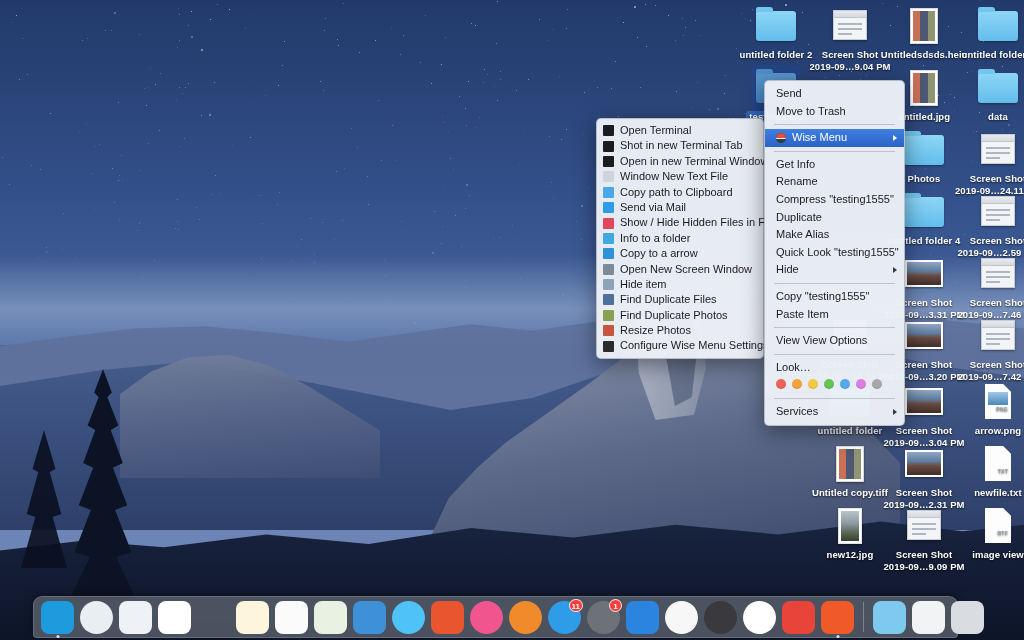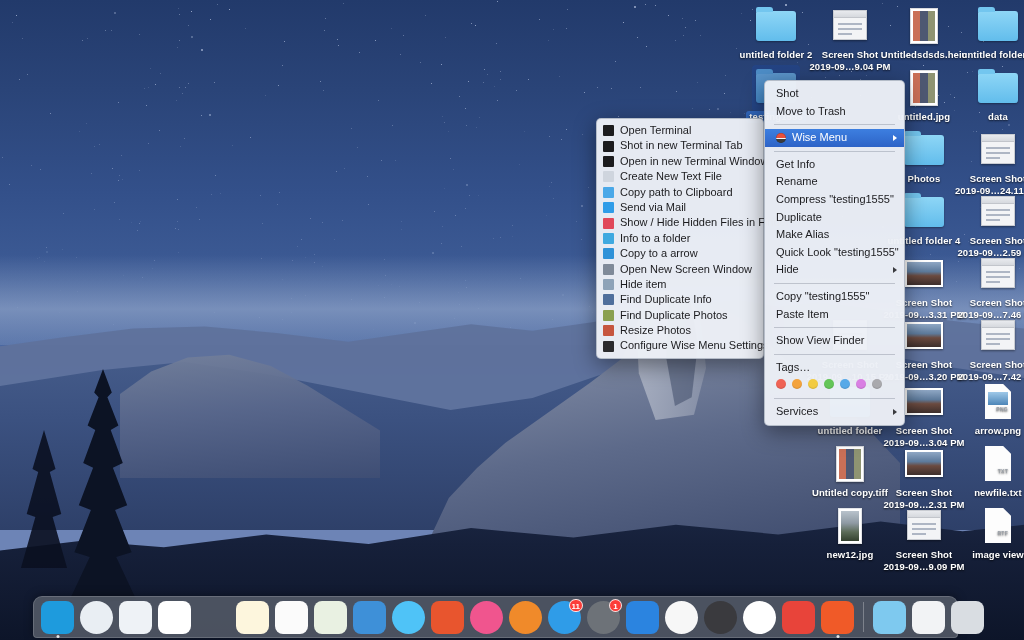--- a/index.html
+++ b/index.html
@@ -920,21 +920,21 @@
       <div class="mi">
         <span class="wicon" style="background:#1c1c1e"></span>
         <span class="mi-label">Shot in new Terminal Tab</span>
       </div>
       <div class="mi">
         <span class="wicon" style="background:#1c1c1e"></span>
         <span class="mi-label">Open in new Terminal Window</span>
       </div>
       <div class="mi">
         <span class="wicon" style="background:#cfd5de"></span>
-        <span class="mi-label">Create New Text File</span>
+        <span class="mi-label">Window New Text File</span>
       </div>
       <div class="mi">
         <span class="wicon" style="background:#4aa8e8"></span>
         <span class="mi-label">Copy path to Clipboard</span>
       </div>
       <div class="mi">
         <span class="wicon" style="background:#2f9ce8"></span>
         <span class="mi-label">Send via Mail</span>
       </div>
       <div class="mi">
@@ -952,39 +952,39 @@
       <div class="mi">
         <span class="wicon" style="background:#7f8a99"></span>
         <span class="mi-label">Open New Screen Window</span>
       </div>
       <div class="mi">
         <span class="wicon" style="background:#8ea3b8"></span>
         <span class="mi-label">Hide item</span>
       </div>
       <div class="mi">
         <span class="wicon" style="background:#4f6f9c"></span>
-        <span class="mi-label">Find Duplicate Info</span>
+        <span class="mi-label">Find Duplicate Files</span>
       </div>
       <div class="mi">
         <span class="wicon" style="background:#8aa050"></span>
         <span class="mi-label">Find Duplicate Photos</span>
       </div>
       <div class="mi">
         <span class="wicon" style="background:#c6563f"></span>
         <span class="mi-label">Resize Photos</span>
       </div>
       <div class="mi">
         <span class="wicon" style="background:#2b2b2e"></span>
         <span class="mi-label">Configure Wise Menu Settings</span>
       </div>
     </div>
 
   <div class="menu" id="finder-menu">
       <div class="mi">
-        <span class="mi-label">Shot</span>
+        <span class="mi-label">Send</span>
       </div>
       <div class="mi">
         <span class="mi-label">Move to Trash</span>
       </div>
       <div class="sep"></div>
       <div class="mi hl">
         <span class="wm-badge"></span>
         <span class="mi-label">Wise Menu</span>
         <span class="arrow"></span>
       </div>
@@ -1013,25 +1013,25 @@
       </div>
       <div class="sep"></div>
       <div class="mi">
         <span class="mi-label">Copy "testing1555"</span>
       </div>
       <div class="mi">
         <span class="mi-label">Paste Item</span>
       </div>
       <div class="sep"></div>
       <div class="mi">
-        <span class="mi-label">Show View Finder</span>
+        <span class="mi-label">View View Options</span>
       </div>
       <div class="sep"></div>
       <div class="mi">
-        <span class="mi-label">Tags…</span>
+        <span class="mi-label">Look…</span>
       </div>
       <div class="tags-row">
         <span style="background:#ef6355"></span>
         <span style="background:#f3a33c"></span>
         <span style="background:#f2cb41"></span>
         <span style="background:#63c557"></span>
         <span style="background:#56a9e8"></span>
         <span style="background:#d97fe3"></span>
         <span style="background:#a9a9ad"></span>
       </div>

